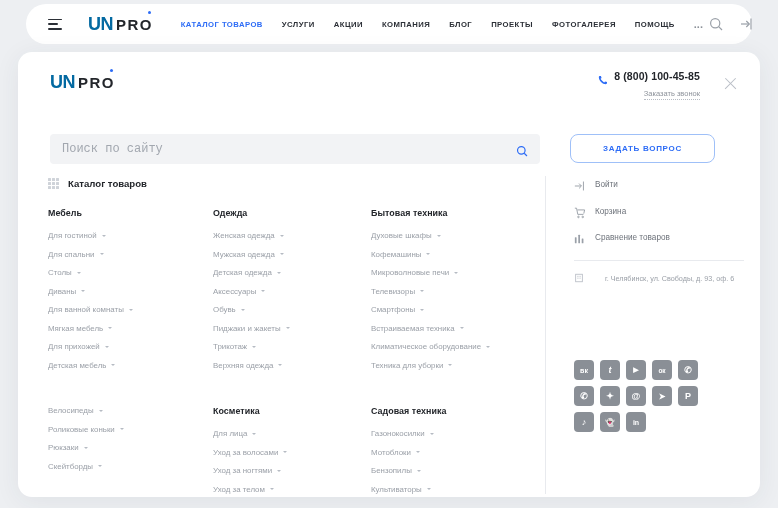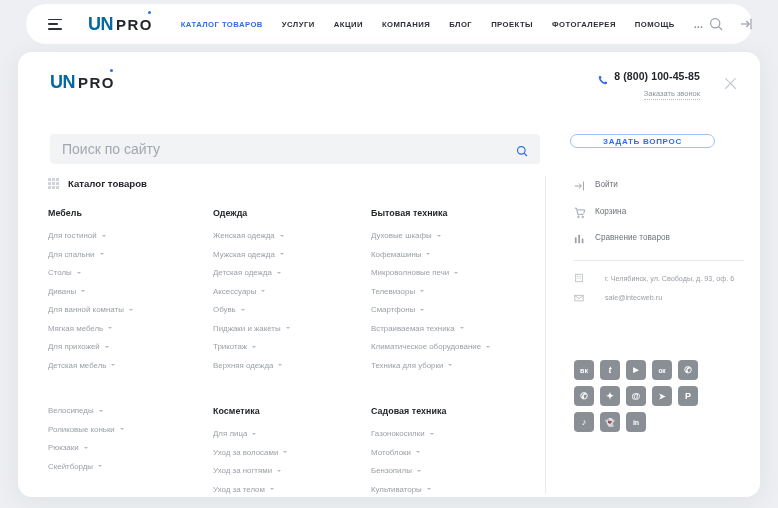--- a/index.html
+++ b/index.html
@@ -97,30 +97,30 @@
 
   
   .searchbar {
     position: absolute; left: 32px; top: 82px;
     width: 490px; height: 30px;
     background: #f2f3f5; border-radius: 4px;
     display: flex; align-items: center; padding: 0 12px;
   }
   .searchbar input {
     flex: 1; border: none; background: transparent; outline: none;
-    font-family: Liberation Sans, sans-serif;
-    font-size: 14px; color: #44484f;
+    font-family: Liberation Mono, monospace;
+    font-size: 12px; color: #44484f;
   }
   .searchbar input::placeholder { color: #a2a7af; }
   .search-sub-ic { color: #2d6cf6; width: 12px; height: 12px; cursor: pointer; }
 
   
   .ask-btn {
     position: absolute; left: 552px; top: 82px;
-    width: 145px; height: 14px;
+    width: 145px; height: 29px;
     border: 1px solid #9fc0f8; border-radius: 8px;
     background: #fff; color: #2d6cf6;
     font-size: 8px; font-weight: bold; letter-spacing: 0.7px;
     display: flex; align-items: center; justify-content: center;
     cursor: pointer; text-transform: uppercase;
     font-family: "Liberation Sans", sans-serif;
   }
 
   
   .catalog-head {
@@ -511,29 +511,20 @@
     <div class="contact">
       <span class="side-ic">
         <svg viewBox="0 0 12 12" fill="none" stroke="currentColor" stroke-width="1">
           <rect x="2" y="1.5" width="8" height="9"></rect>
             <path d="M4 4h1.4M6.6 4H8M4 6.2h1.4M6.6 6.2H8"></path>
         </svg>
       </span>
       <span>г. Челябинск, ул. Свободы, д. 93, оф. 6</span>
     </div>
 
-    <div class="contact">
-      <span class="side-ic">
-        <svg viewBox="0 0 12 12" fill="none" stroke="currentColor" stroke-width="1">
-          <rect x="1" y="2.8" width="10" height="6.6"></rect>
-            <path d="M1 3.2 L6 6.8 L11 3.2"></path>
-        </svg>
-      </span>
-      <span>sale@intecweb.ru</span>
-    </div>
   </div>
 
   <div class="socials">
     <span class="soc" style="font-size:7px">
         <span>вк</span>
       </span>
     <span class="soc" style="font-size:9px;font-style:italic">
         <span>t</span>
       </span>
     <span class="soc" style="font-size:7px">

